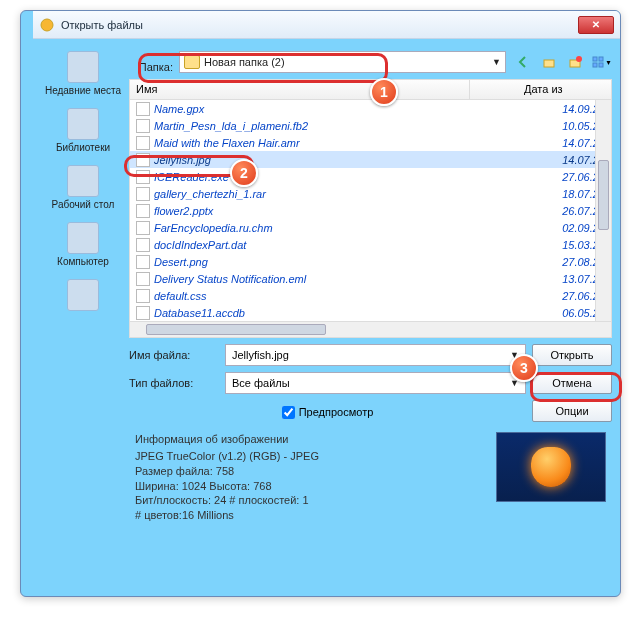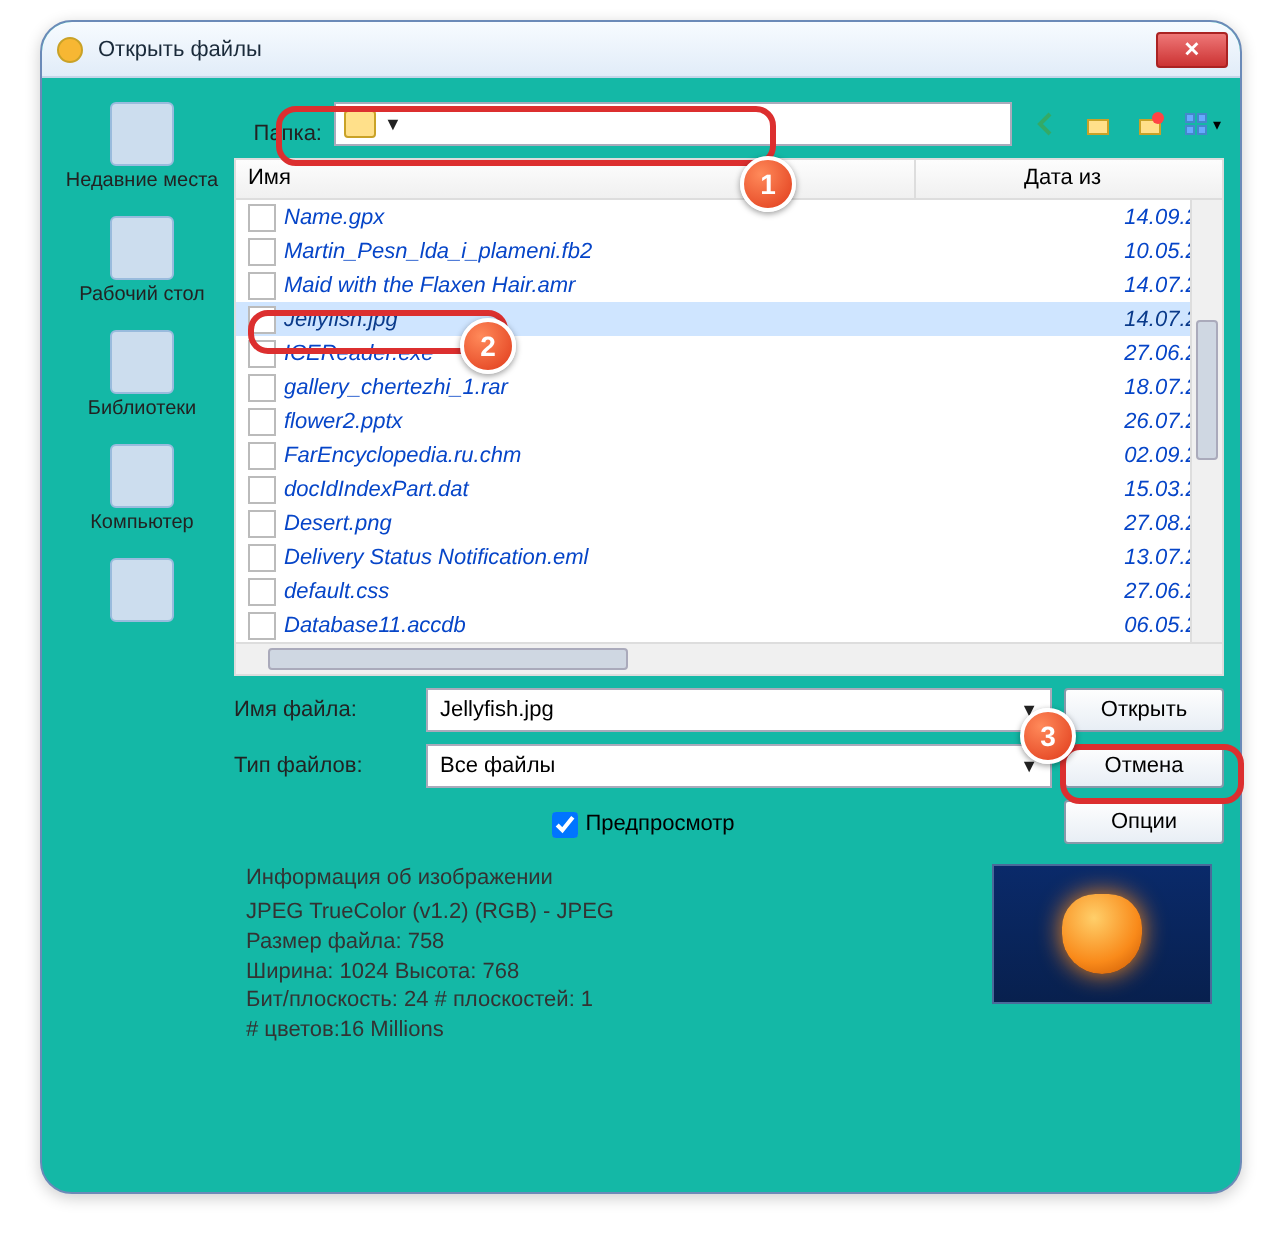--- a/index.html
+++ b/index.html
@@ -1,17 +1,17 @@
 <!DOCTYPE html>
 <html><head>
 <meta charset="utf-8">
 <style>
 * { box-sizing: border-box; margin: 0; padding: 0; font-family: "Segoe UI", Tahoma, sans-serif; font-size: 11px; }
 body { background: #fff; width: 635px; height: 617px; position: relative; }
-.outer { position: absolute; inset: 10px 14px 20px 20px; border: 1px solid #6b8ab8; border-radius: 16px; background: #14b8a6; box-shadow: 0 2px 8px rgba(0,0,0,.2); overflow: hidden; }
+.outer { position: absolute; inset: 10px 14px 20px 20px; border: 1px solid #6b8ab8; border-radius: 6px; background: #7dd3fc; box-shadow: 0 2px 8px rgba(0,0,0,.2); overflow: hidden; padding-left: 12px; }
 .titlebar { height: 28px; background: linear-gradient(#f7fbff, #e1ecf8); display: flex; align-items: center; padding: 0 6px; border-bottom: 1px solid #c4d5e8; }
 .titlebar .ticon { width: 16px; height: 16px; margin-right: 6px; }
 .titlebar .ttxt { flex: 1; color: #1a2a3a; }
 .titlebar .close { width: 36px; height: 18px; background: linear-gradient(#e77,#c33); border: 1px solid #a22; border-radius: 2px; display: flex; align-items: center; justify-content: center; color: #fff; font-weight: bold; font-size: 10px; }
 .body { display: flex; padding: 8px; gap: 4px; }
 .left { width: 84px; display: flex; flex-direction: column; gap: 4px; align-items: center; }
 .place { width: 80px; display: flex; flex-direction: column; align-items: center; gap: 2px; padding: 4px 0; cursor: pointer; }
 .place .picon { width: 32px; height: 32px; background: #cde; border: 1px solid #9bd; border-radius: 3px; }
 .place .plabel { text-align: center; font-size: 10px; color: #222; }
 .right { flex: 1; display: flex; flex-direction: column; gap: 6px; }
@@ -65,40 +65,41 @@
     <div class="close">✕</div>
   </div>
   <div class="body">
     <div class="left" id="places">
         <div class="place">
           <div class="picon"></div>
           <div class="plabel">Недавние места</div>
         </div>
         <div class="place">
           <div class="picon"></div>
+          <div class="plabel">Библиотеки</div>
+        </div>
+        <div class="place">
+          <div class="picon"></div>
           <div class="plabel">Рабочий стол</div>
-        </div>
-        <div class="place">
-          <div class="picon"></div>
-          <div class="plabel">Библиотеки</div>
         </div>
         <div class="place">
           <div class="picon"></div>
           <div class="plabel">Компьютер</div>
         </div>
         <div class="place">
           <div class="picon"></div>
           <div class="plabel"></div>
         </div>
       </div>
     <div class="right">
       <div class="folderrow">
         <div class="flabel">Папка:</div>
         <div class="combo">
           <div class="cicon"></div>
+          <div class="ctxt">Новая папка (2)</div>
           <div class="carrow">▼</div>
         </div>
         <div class="tbicons">
           <div class="tb">
               <svg width="14" height="14" viewBox="0 0 14 14">
                 <path d="M9 2 L4 7 L9 12" stroke="#3a6" fill="none" stroke-width="2"></path>
               </svg>
             </div>
           <div class="tb">
               <svg width="14" height="14" viewBox="0 0 14 14">

